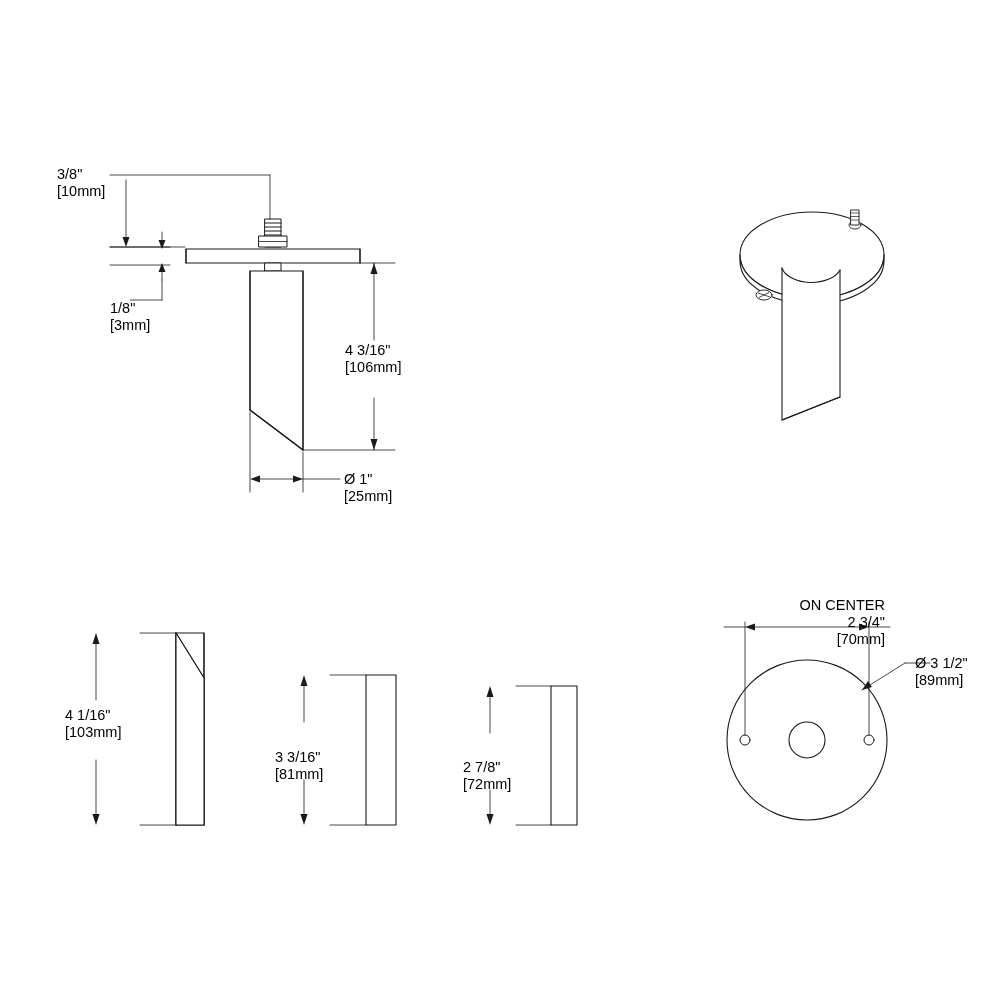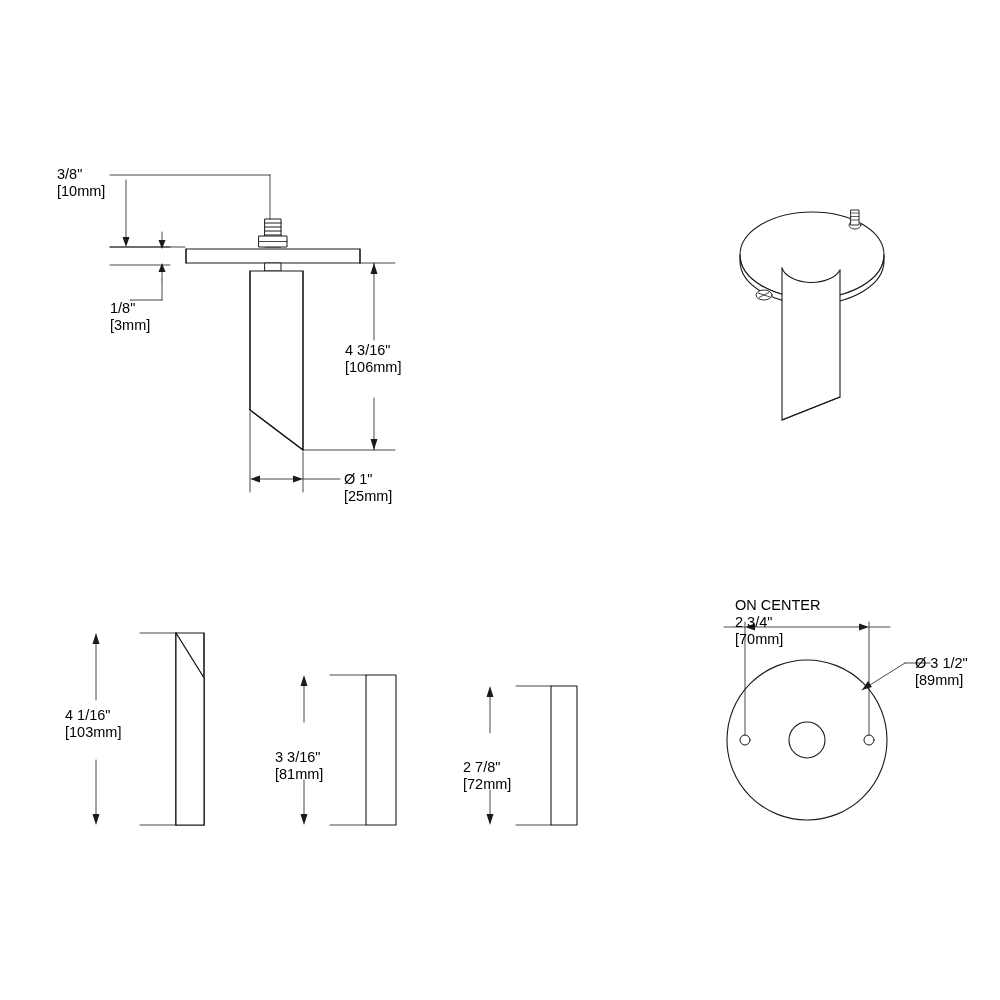--- a/index.html
+++ b/index.html
@@ -22,21 +22,21 @@
     height: 1000px;
   }
   .dimlabel {
     position: absolute;
     font-family: "Liberation Sans", sans-serif;
     font-size: 14.5px;
     line-height: 17px;
     color: #000000;
     white-space: pre;
   }
-  .dimlabel.center { text-align: left; }
+  .dimlabel.center { text-align: right; }
   .dimlabel.left { text-align: left; }
 </style>
 </head>
 <body>
 
 <svg id="drawing" viewBox="0 0 1000 1000" xmlns="http://www.w3.org/2000/svg">
 
   <g stroke="#1a1a1a" fill="none" stroke-width="1.1" stroke-linecap="round" stroke-linejoin="round">
 
     <g>

